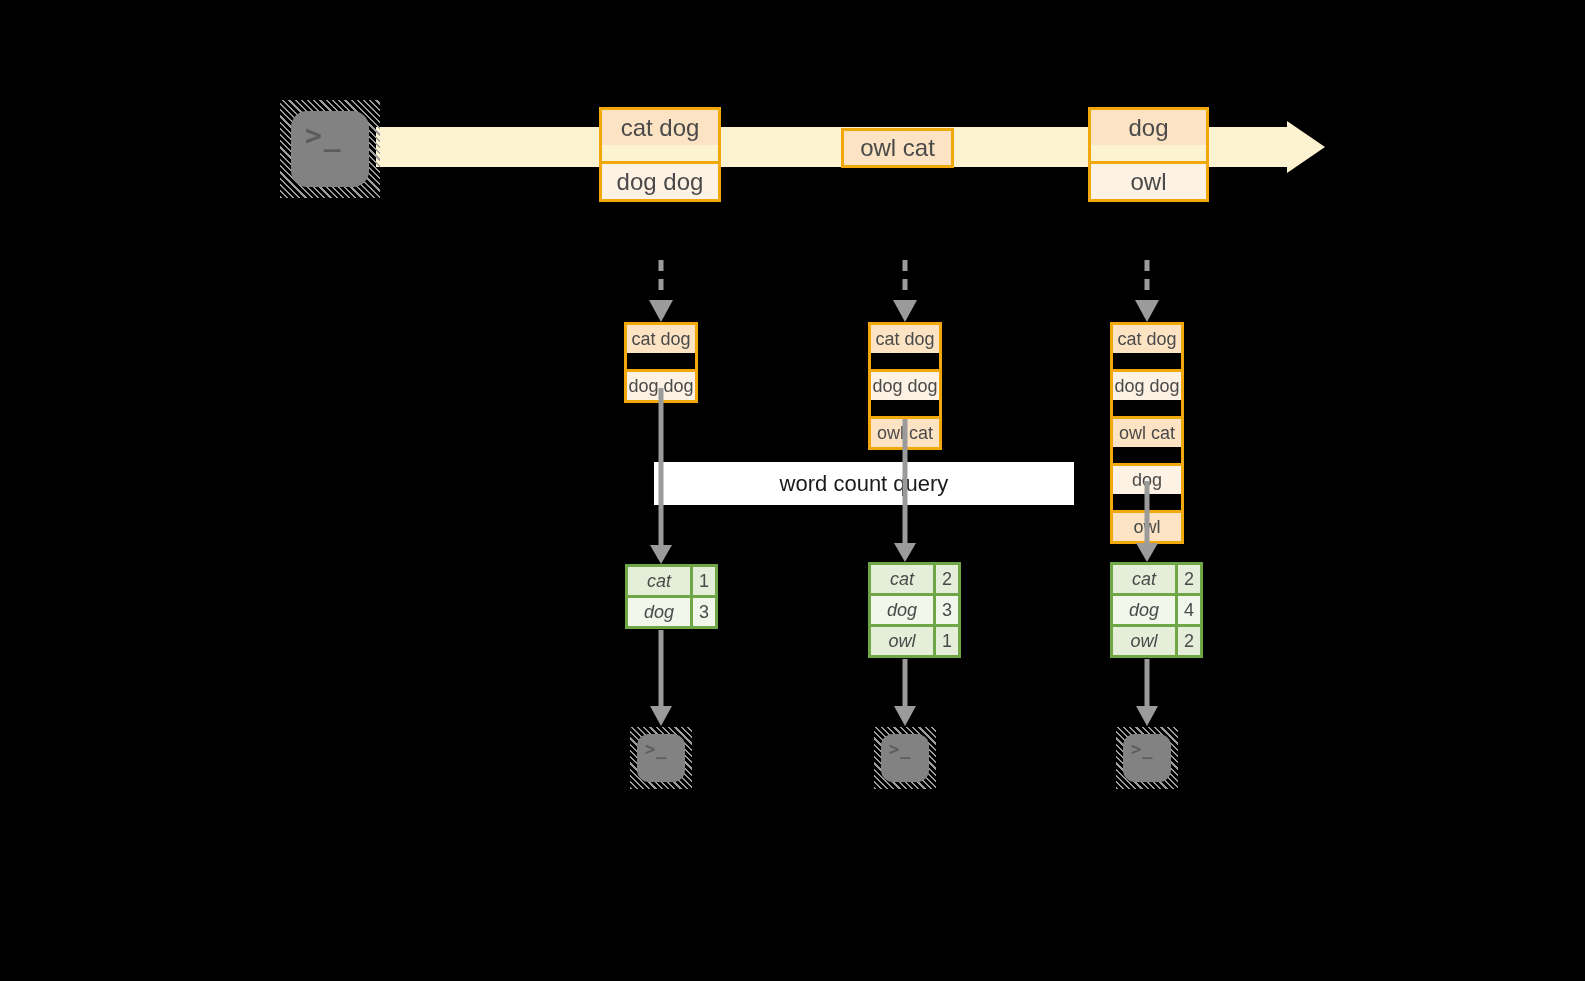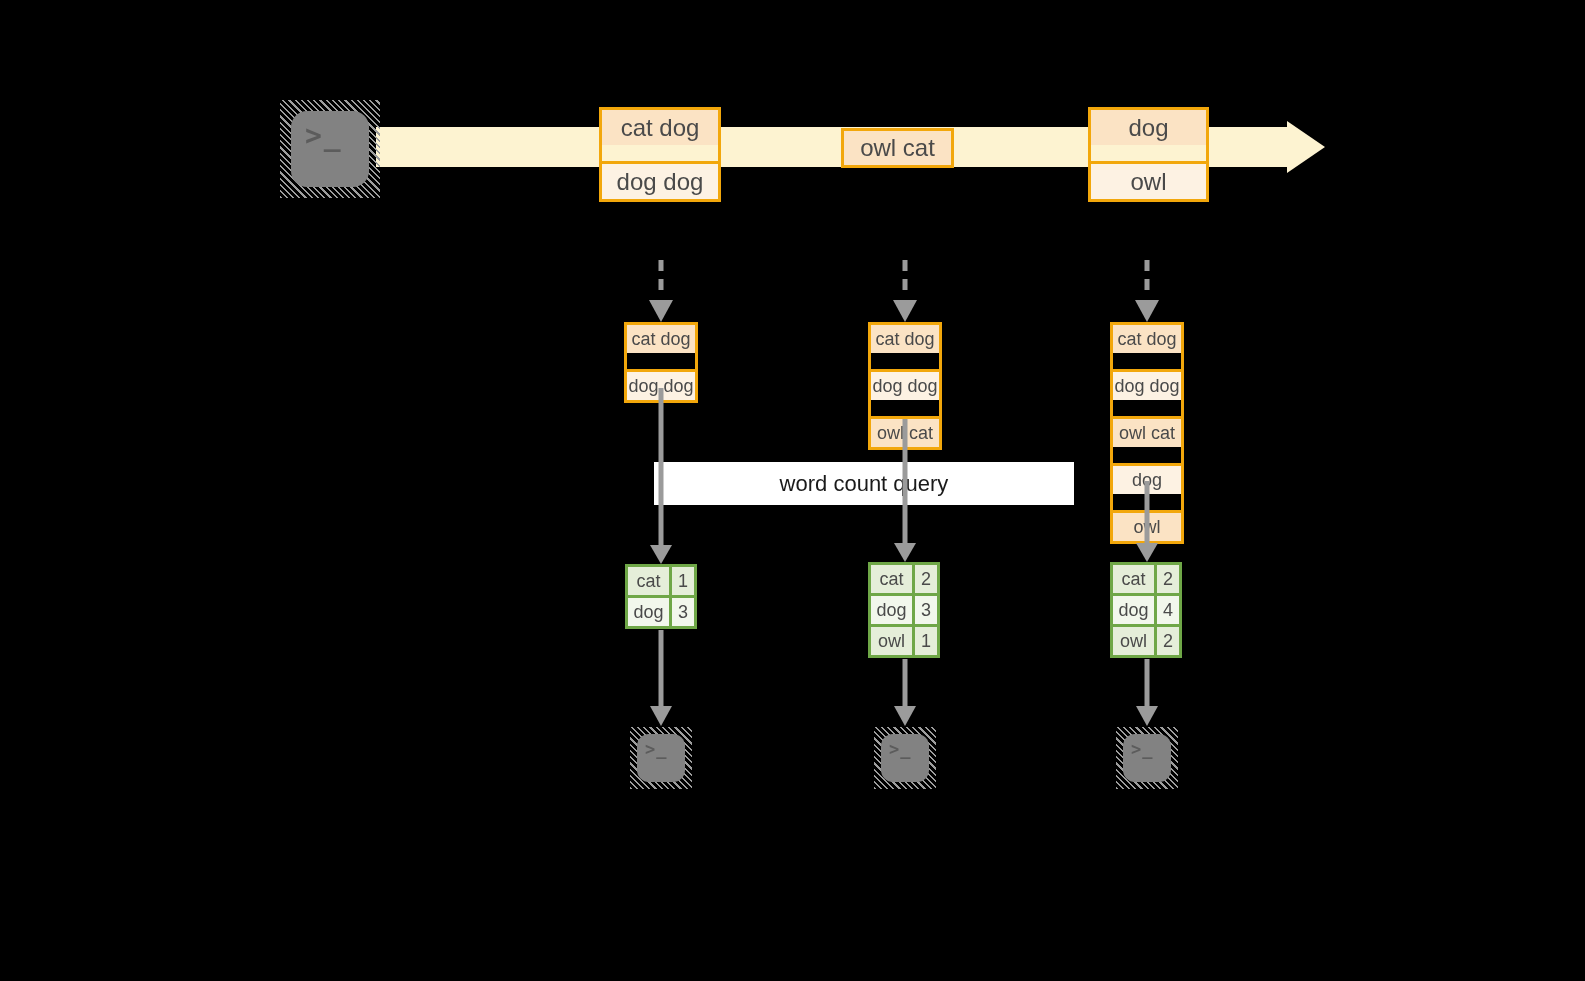--- a/index.html
+++ b/index.html
@@ -47,21 +47,21 @@
   .row.h34{height:34px;font-size:24px;}
   .row.h28{height:28px;font-size:18px;}
   
   .gtable{position:absolute;z-index:2;border:3px solid var(--table-border,#6fa747);}
   .gtable .trow{display:flex;}
   .gtable .trow + .trow{border-top:3px solid var(--table-border,#6fa747);}
   .gtable .cell{
     height:28px;display:flex;align-items:center;justify-content:center;
     font-size:18px;color:var(--cell-text,#4a4a4a);
   }
-  .gtable .word{width:41px;}
+  .gtable .word{width:62px;font-style:italic;}
   .gtable .num{width:22px;border-left:3px solid var(--table-border,#6fa747);}
   .trow.green .cell{background:var(--cell-green,#e5eed9);}
   .trow.pale  .cell{background:var(--cell-green-pale,#f2f7ec);}
   
   .banner{
     position:absolute;z-index:1;left:654px;top:462px;width:420px;height:43px;
     background:var(--banner-bg,#fff);display:flex;align-items:center;justify-content:center;
     font-size:22px;color:var(--banner-text,#1a1a1a);
   }
   

